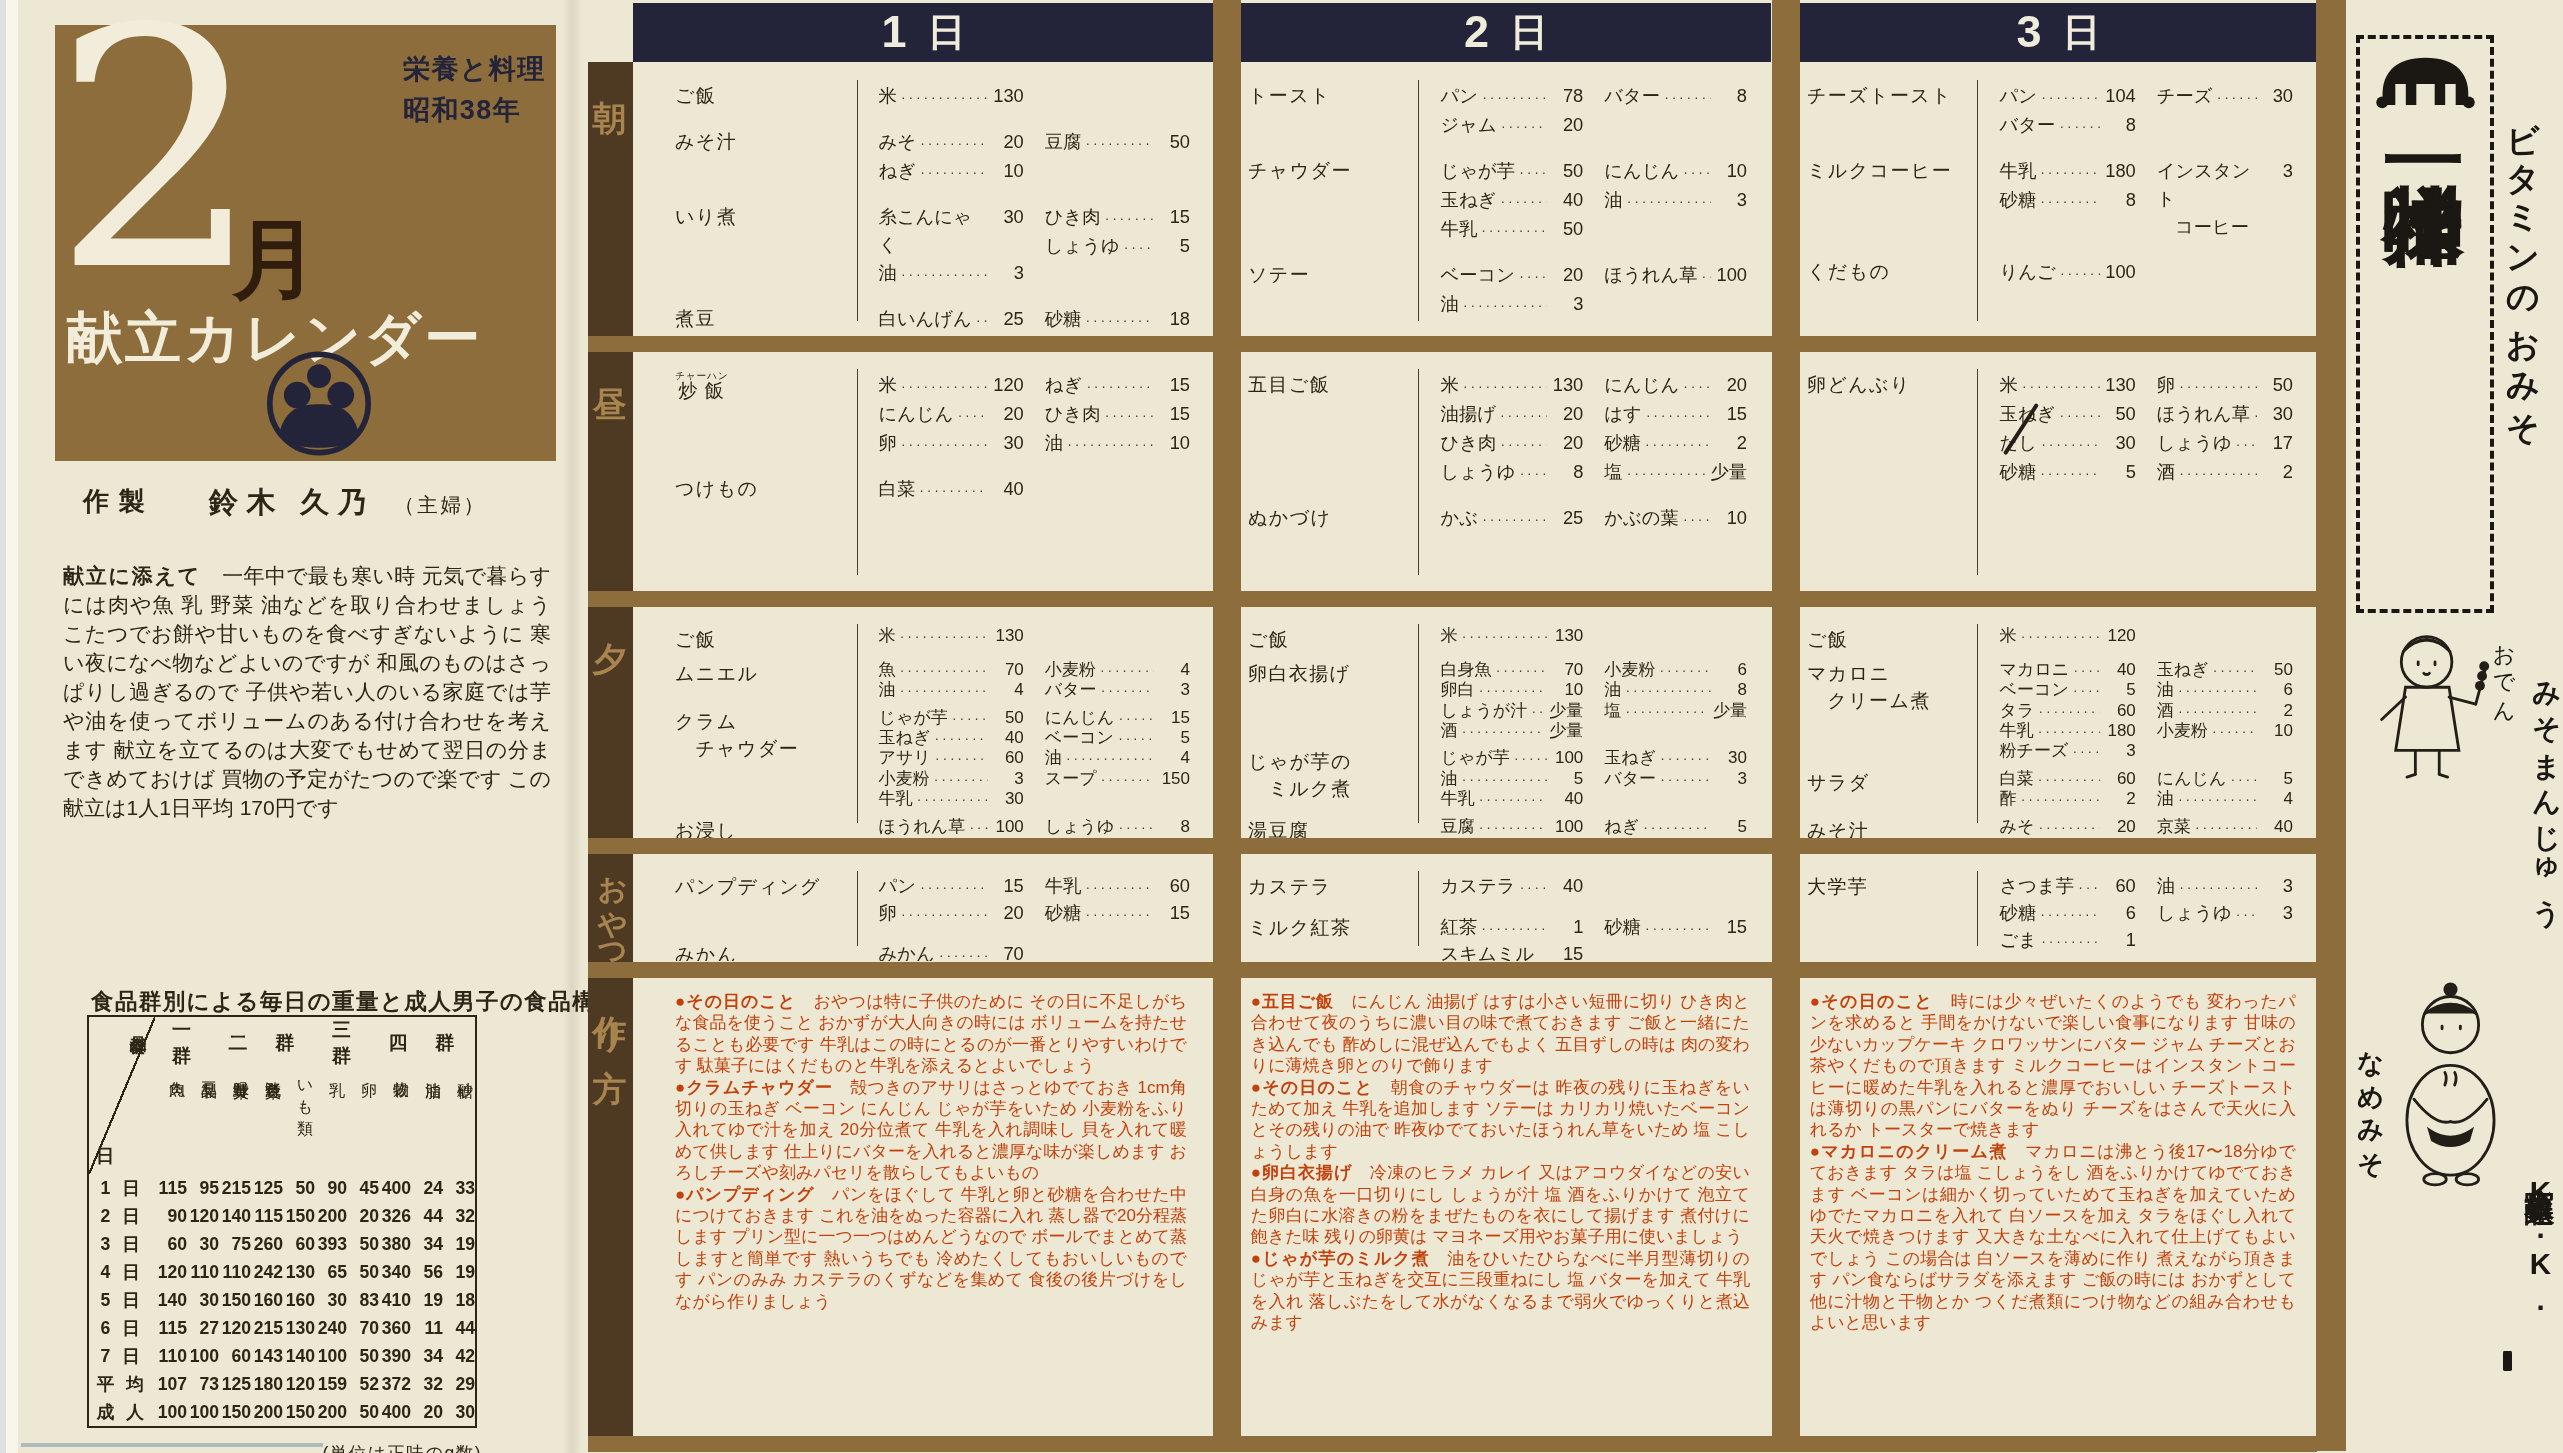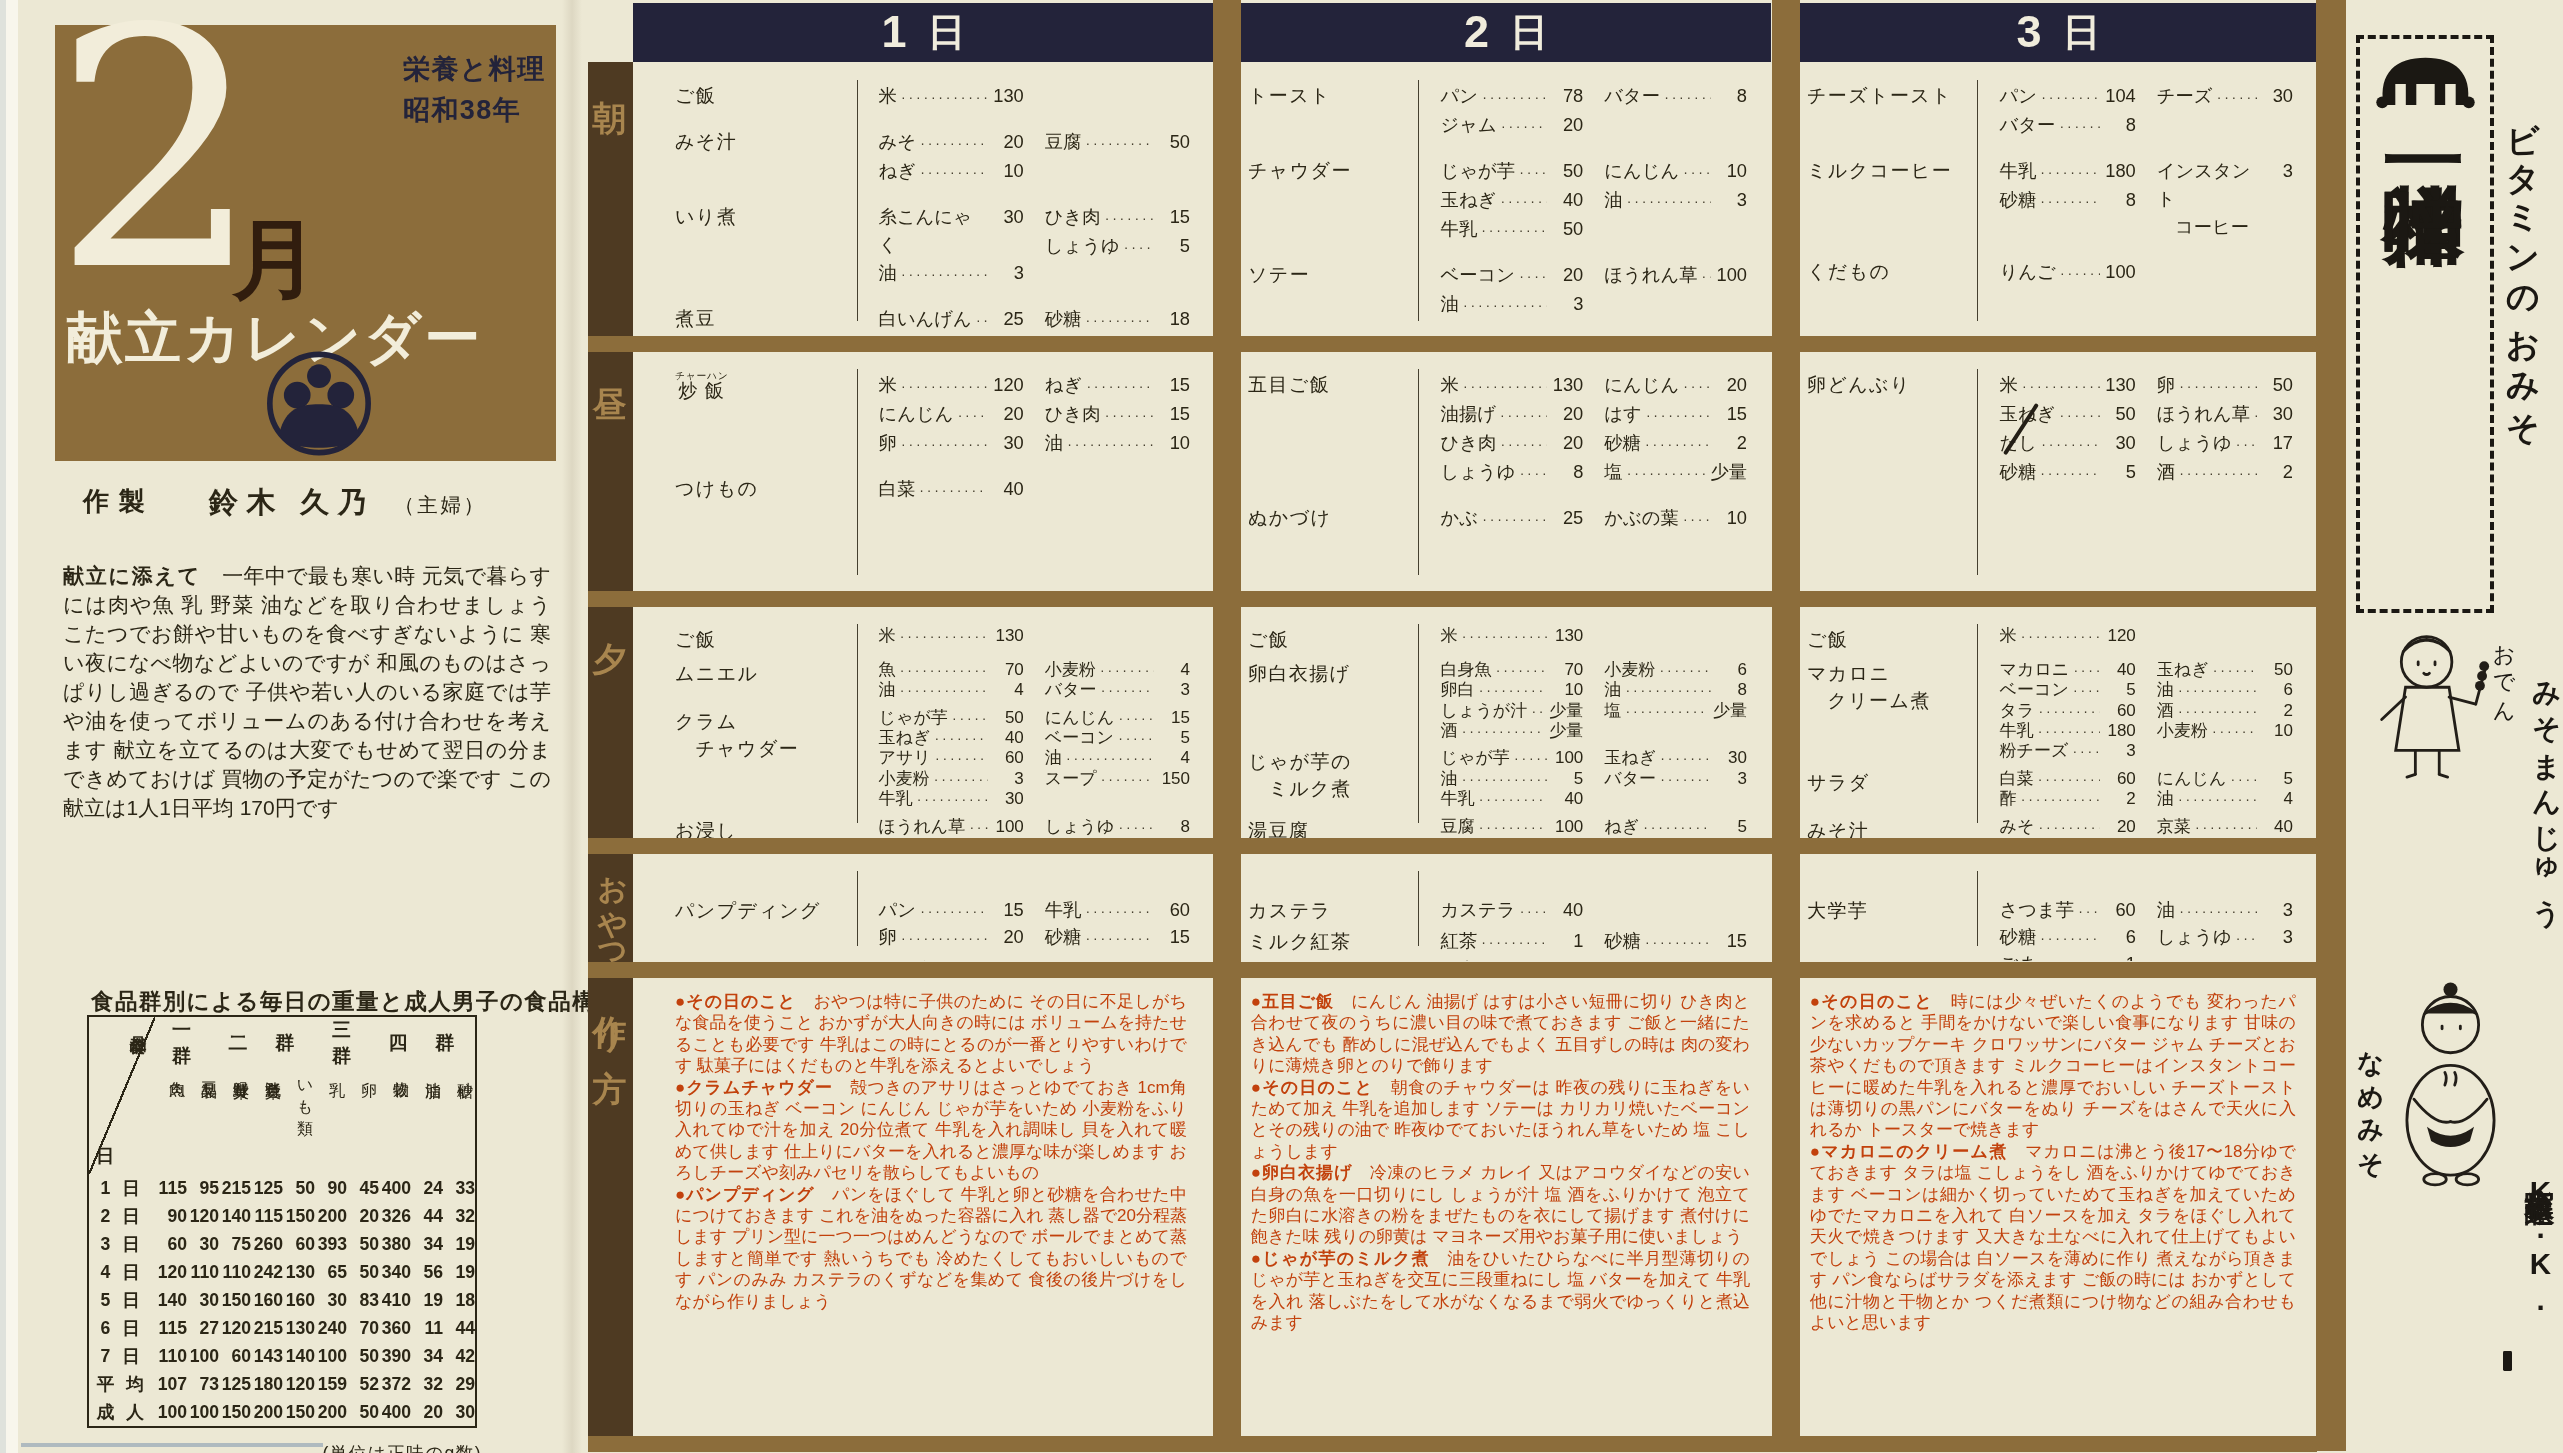--- a/index.html
+++ b/index.html
@@ -65,21 +65,21 @@
 
   .d0{left:633px;width:581px}.d1{left:1241px;width:530px}.d2{left:1800px;width:517px}
   .r0{top:62px;height:274px}.r1{top:351px;height:239px}.r2{top:606px;height:232px}.r3{top:853px;height:108px}
 
   .meal-cell{position:absolute;box-sizing:border-box;overflow:hidden;padding:19.7px 24px 0 42px;}
   .d1.meal-cell,.d2.meal-cell{padding-left:7px;}
   .meal-cell::before{content:"";position:absolute;left:224px;top:18.3px;bottom:15.5px;width:1.4px;background:#45402f;}
   .d1.meal-cell::before,.d2.meal-cell::before{left:177px;}
   .meal-inner{display:flex;flex-direction:column;gap:17px;}
   .r2 .meal-inner{gap:7px;}
-  .r3 .meal-inner{gap:4px;margin-top:24px;}
+  .r3 .meal-inner{gap:14px;}
   .dish{display:flex;align-items:flex-start;}
   .dish-name{flex:0 0 181px;padding-right:5.6px;font-size:19px;line-height:27px;white-space:pre-line;letter-spacing:1.4px;}
   .d1 .dish-name,.d2 .dish-name{flex-basis:170px;}
   .cols{flex:1;display:flex;gap:21px;padding-left:17px;min-width:0;}
   .icol{flex:1;display:flex;flex-direction:column;min-width:0;}
   .ing{display:flex;align-items:baseline;font-size:18.3px;line-height:28px;white-space:nowrap;}
   .r2 .ing{font-size:17px;line-height:20.4px;}
   .r3 .ing{line-height:26px;}
   .ing .n{white-space:pre-line;}
   .ing .dots{flex:1;overflow:hidden;white-space:nowrap;margin:0 4.2px;color:#463f2e;letter-spacing:2.8px;font-size:14px;}

